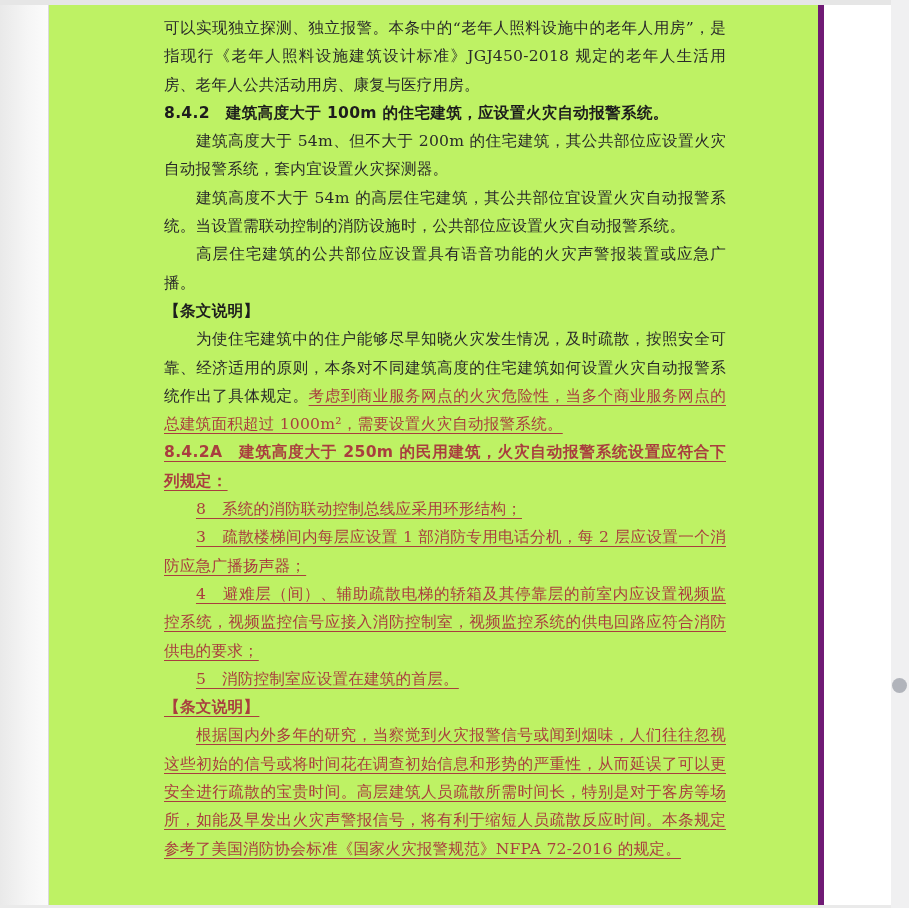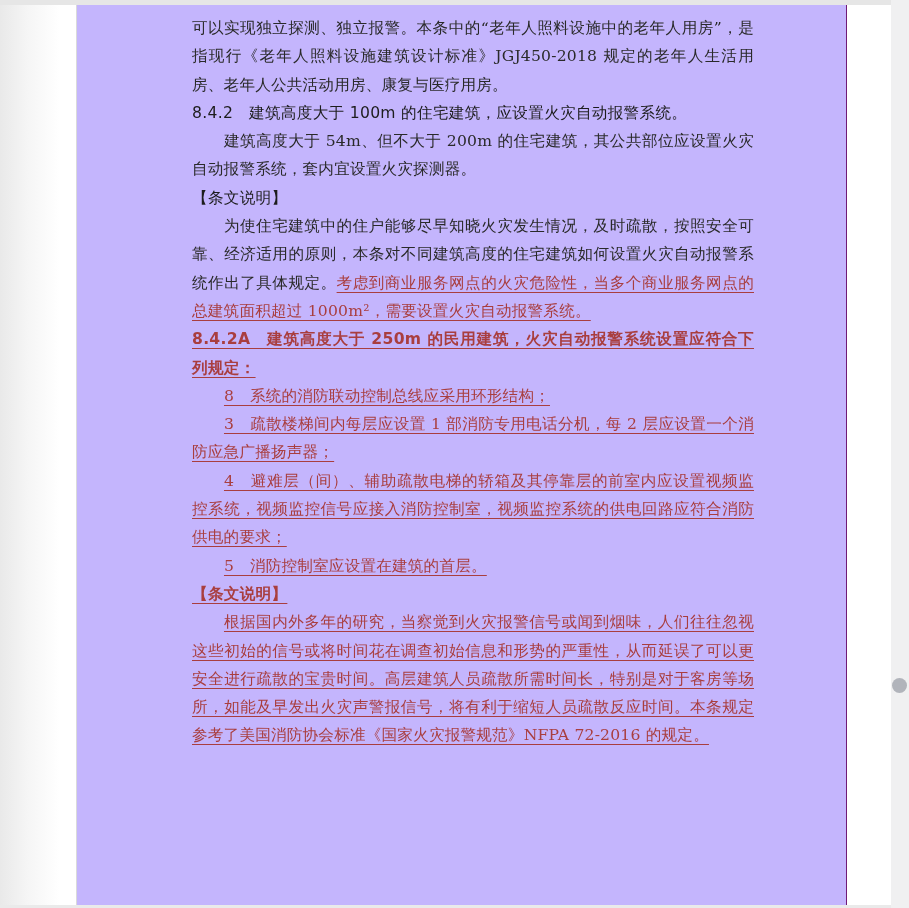--- a/index.html
+++ b/index.html
@@ -26,46 +26,46 @@
     z-index: 5;
   }
   .left-margin {
     position: absolute;
     left: 0; top: 0;
     width: 60px; height: 908px;
     background: linear-gradient(90deg, #e9e9e9 0%, #f5f5f5 45%, #ffffff 100%);
   }
   .page {
     position: absolute;
-    left: 76px; top: 0;
+    left: 48px; top: 0;
     width: 769px; height: 908px;
-    background: #c4b5fd;
+    background: #bef264;
     border-left: 1px solid #dadada;
-    border-right: 1px solid #701a75;
+    border-right: 6px solid #701a75;
   }
   .content {
     position: absolute;
     left: 115px; top: 14px;
     width: 562px;
   }
   .para {
     margin: 0;
     padding: 0;
     font-size: 15.6px;
     line-height: 28.3px;
     text-align: justify;
     letter-spacing: 0.2px;
     color: #2a2a2a;
   }
   .para.indent { text-indent: 2.05em; }
   .seg-blk { color: #2a2a2a; }
   .seg-hd {
     color: #1d1d1d;
     font-family: "DejaVu Sans", "Liberation Sans", sans-serif;
-    font-weight: normal;
+    font-weight: bold;
     letter-spacing: 0.3px;
   }
   .seg-ins {
     color: #a93e3f;
     text-decoration: underline;
     text-decoration-thickness: 1px;
     text-underline-offset: 4px;
   }
   .seg-ins-hd {
     color: #a93e3f;
@@ -95,20 +95,22 @@
 <body>
 
 <div class="top-band"></div>
 <div class="left-margin"></div>
 
 <div class="page">
   <div class="content" id="doc-content">
       <p class="para"><span class="seg-blk">可以实现独立探测、独立报警。本条中的“老年人照料设施中的老年人用房”，是指现行《老年人照料设施建筑设计标准》JGJ450-2018 规定的老年人生活用房、老年人公共活动用房、康复与医疗用房。</span></p>
       <p class="para"><span class="seg-hd">8.4.2　建筑高度大于 100m 的住宅建筑，应设置火灾自动报警系统。</span></p>
       <p class="para indent"><span class="seg-blk">建筑高度大于 54m、但不大于 200m 的住宅建筑，其公共部位应设置火灾自动报警系统，套内宜设置火灾探测器。</span></p>
+      <p class="para indent"><span class="seg-blk">建筑高度不大于 54m 的高层住宅建筑，其公共部位宜设置火灾自动报警系统。当设置需联动控制的消防设施时，公共部位应设置火灾自动报警系统。</span></p>
+      <p class="para indent"><span class="seg-blk">高层住宅建筑的公共部位应设置具有语音功能的火灾声警报装置或应急广播。</span></p>
       <p class="para"><span class="seg-hd">【条文说明】</span></p>
       <p class="para indent"><span class="seg-blk">为使住宅建筑中的住户能够尽早知晓火灾发生情况，及时疏散，按照安全可靠、经济适用的原则，本条对不同建筑高度的住宅建筑如何设置火灾自动报警系统作出了具体规定。</span><span class="seg-ins">考虑到商业服务网点的火灾危险性，当多个商业服务网点的总建筑面积超过 1000m²，需要设置火灾自动报警系统。</span></p>
       <p class="para"><span class="seg-ins-hd">8.4.2A　建筑高度大于 250m 的民用建筑，火灾自动报警系统设置应符合下列规定：</span></p>
       <p class="para indent"><span class="seg-ins">8　系统的消防联动控制总线应采用环形结构；</span></p>
       <p class="para indent"><span class="seg-ins">3　疏散楼梯间内每层应设置 1 部消防专用电话分机，每 2 层应设置一个消防应急广播扬声器；</span></p>
       <p class="para indent"><span class="seg-ins">4　避难层（间）、辅助疏散电梯的轿箱及其停靠层的前室内应设置视频监控系统，视频监控信号应接入消防控制室，视频监控系统的供电回路应符合消防供电的要求；</span></p>
       <p class="para indent"><span class="seg-ins">5　消防控制室应设置在建筑的首层。</span></p>
       <p class="para"><span class="seg-ins-hd">【条文说明】</span></p>
       <p class="para indent"><span class="seg-ins">根据国内外多年的研究，当察觉到火灾报警信号或闻到烟味，人们往往忽视这些初始的信号或将时间花在调查初始信息和形势的严重性，从而延误了可以更安全进行疏散的宝贵时间。高层建筑人员疏散所需时间长，特别是对于客房等场所，如能及早发出火灾声警报信号，将有利于缩短人员疏散反应时间。本条规定参考了美国消防协会标准《国家火灾报警规范》NFPA 72-2016 的规定。</span></p>
     </div>

